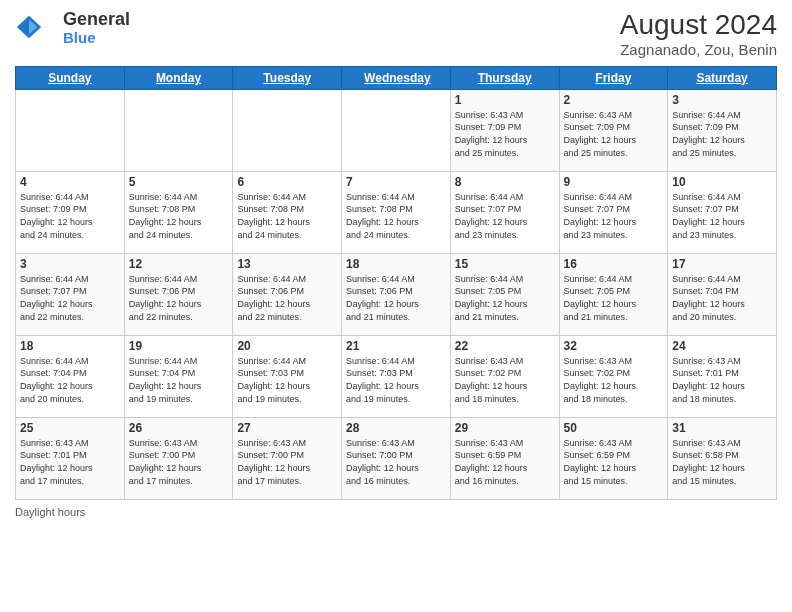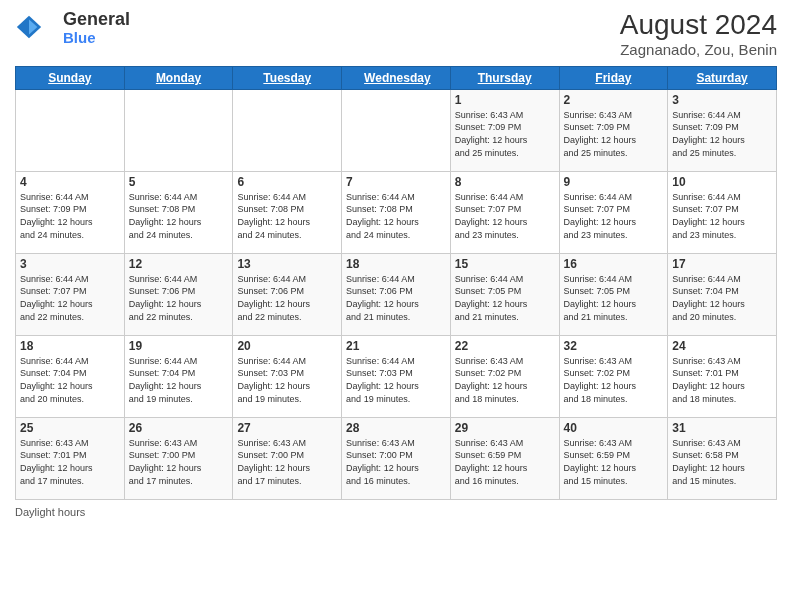--- a/index.html
+++ b/index.html
@@ -350,21 +350,21 @@
 and 16 minutes.</div>
           </td>
           <td>
             <span class="day-number">29</span>
             <div class="day-info" style="white-space: pre-line;">Sunrise: 6:43 AM
 Sunset: 6:59 PM
 Daylight: 12 hours
 and 16 minutes.</div>
           </td>
           <td>
-            <span class="day-number">40</span>
+            <span class="day-number">50</span>
             <div class="day-info" style="white-space: pre-line;">Sunrise: 6:43 AM
 Sunset: 6:59 PM
 Daylight: 12 hours
 and 15 minutes.</div>
           </td>
           <td>
             <span class="day-number">31</span>
             <div class="day-info" style="white-space: pre-line;">Sunrise: 6:43 AM
 Sunset: 6:58 PM
 Daylight: 12 hours

